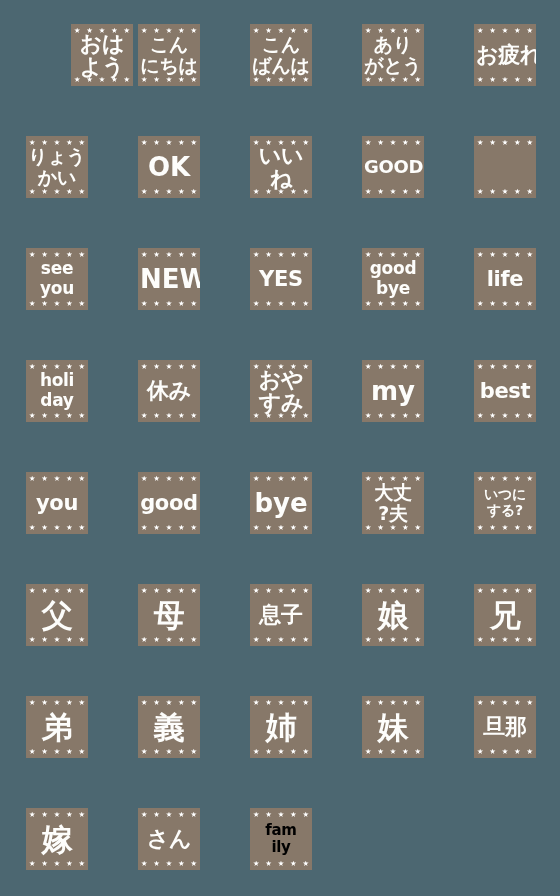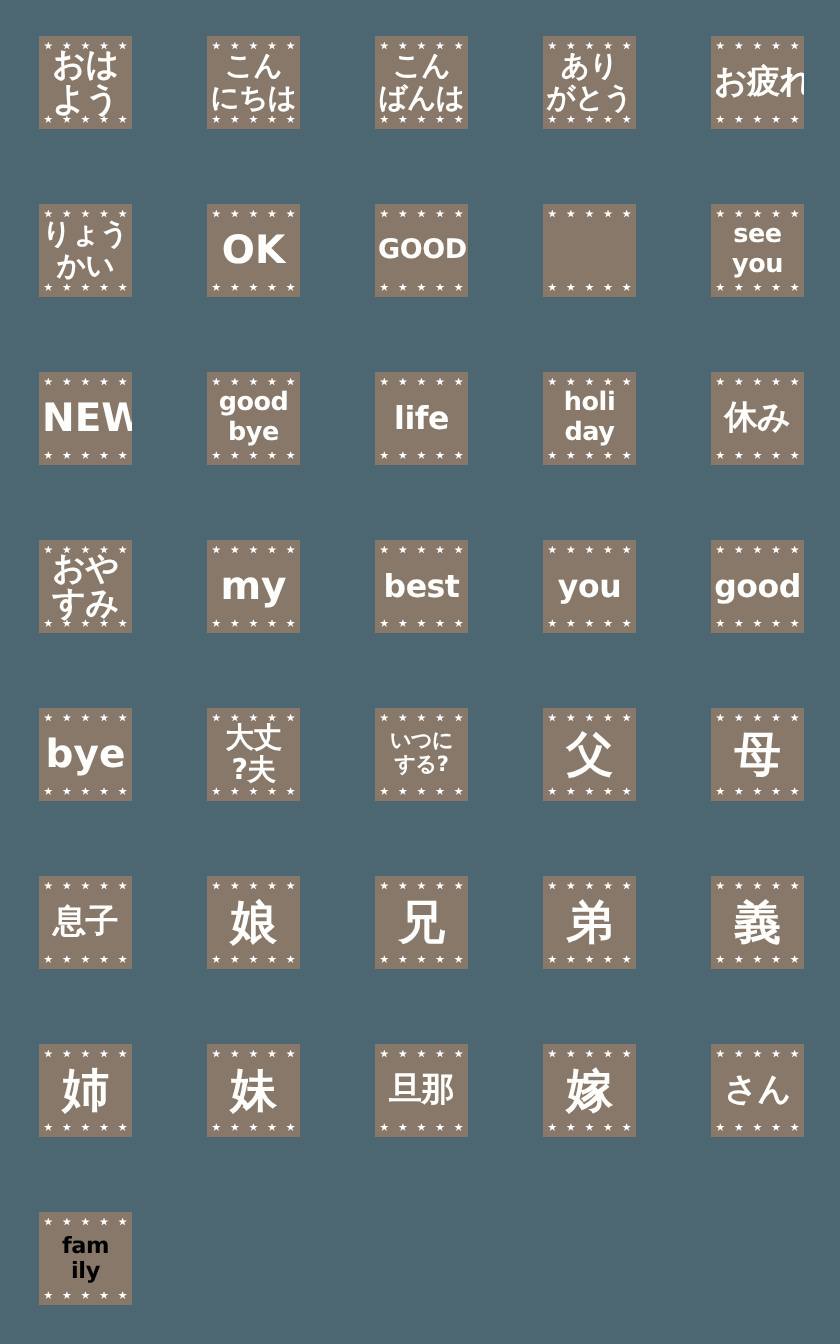--- a/index.html
+++ b/index.html
@@ -85,21 +85,21 @@
   .sz-en-big { font-size: 26px; line-height: 1.0; letter-spacing: 0px; }
   .sz-en-mid { font-size: 21px; line-height: 1.0; }
   .sz-en-2l { font-size: 17px; line-height: 1.15; }
   .sz-en-2ls { font-size: 15px; line-height: 1.15; }
   .sz-en-small { font-size: 18px; line-height: 1.05; }
 </style>
 </head>
 <body>
 
 <div id="emoji-grid">
-    <div class="tile" style="background: rgb(135, 120, 105);">
+    <div class="tile" style="background: rgb(135, 120, 105); margin-left: 45px;">
       <div class="stars top">
         <span class="star" style="background: rgb(255, 255, 255);"></span>
         <span class="star" style="background: rgb(255, 255, 255);"></span>
         <span class="star" style="background: rgb(255, 255, 255);"></span>
         <span class="star" style="background: rgb(255, 255, 255);"></span>
         <span class="star" style="background: rgb(255, 255, 255);"></span>
       </div>
       <div class="stars bottom">
         <span class="star" style="background: rgb(255, 255, 255);"></span>
         <span class="star" style="background: rgb(255, 255, 255);"></span>
@@ -224,20 +224,38 @@
         <span class="star" style="background: rgb(255, 255, 255);"></span>
         <span class="star" style="background: rgb(255, 255, 255);"></span>
       </div>
       <div class="stars bottom">
         <span class="star" style="background: rgb(255, 255, 255);"></span>
         <span class="star" style="background: rgb(255, 255, 255);"></span>
         <span class="star" style="background: rgb(255, 255, 255);"></span>
         <span class="star" style="background: rgb(255, 255, 255);"></span>
         <span class="star" style="background: rgb(255, 255, 255);"></span>
       </div>
+      <div class="tile-text sz-jp2" style="color: rgb(253, 253, 251);">いい
+ね</div>
+    </div>
+    <div class="tile" style="background: rgb(135, 120, 105);">
+      <div class="stars top">
+        <span class="star" style="background: rgb(255, 255, 255);"></span>
+        <span class="star" style="background: rgb(255, 255, 255);"></span>
+        <span class="star" style="background: rgb(255, 255, 255);"></span>
+        <span class="star" style="background: rgb(255, 255, 255);"></span>
+        <span class="star" style="background: rgb(255, 255, 255);"></span>
+      </div>
+      <div class="stars bottom">
+        <span class="star" style="background: rgb(255, 255, 255);"></span>
+        <span class="star" style="background: rgb(255, 255, 255);"></span>
+        <span class="star" style="background: rgb(255, 255, 255);"></span>
+        <span class="star" style="background: rgb(255, 255, 255);"></span>
+        <span class="star" style="background: rgb(255, 255, 255);"></span>
+      </div>
       <div class="tile-text sz-en-small" style="color: rgb(253, 253, 251);">GOOD!</div>
     </div>
     <div class="tile" style="background: rgb(135, 120, 105);">
       <div class="stars top">
         <span class="star" style="background: rgb(255, 255, 255);"></span>
         <span class="star" style="background: rgb(255, 255, 255);"></span>
         <span class="star" style="background: rgb(255, 255, 255);"></span>
         <span class="star" style="background: rgb(255, 255, 255);"></span>
         <span class="star" style="background: rgb(255, 255, 255);"></span>
       </div>
@@ -276,20 +294,37 @@
         <span class="star" style="background: rgb(255, 255, 255);"></span>
       </div>
       <div class="stars bottom">
         <span class="star" style="background: rgb(255, 255, 255);"></span>
         <span class="star" style="background: rgb(255, 255, 255);"></span>
         <span class="star" style="background: rgb(255, 255, 255);"></span>
         <span class="star" style="background: rgb(255, 255, 255);"></span>
         <span class="star" style="background: rgb(255, 255, 255);"></span>
       </div>
       <div class="tile-text sz-en-big" style="color: rgb(253, 253, 251);">NEW</div>
+    </div>
+    <div class="tile" style="background: rgb(135, 120, 105);">
+      <div class="stars top">
+        <span class="star" style="background: rgb(255, 255, 255);"></span>
+        <span class="star" style="background: rgb(255, 255, 255);"></span>
+        <span class="star" style="background: rgb(255, 255, 255);"></span>
+        <span class="star" style="background: rgb(255, 255, 255);"></span>
+        <span class="star" style="background: rgb(255, 255, 255);"></span>
+      </div>
+      <div class="stars bottom">
+        <span class="star" style="background: rgb(255, 255, 255);"></span>
+        <span class="star" style="background: rgb(255, 255, 255);"></span>
+        <span class="star" style="background: rgb(255, 255, 255);"></span>
+        <span class="star" style="background: rgb(255, 255, 255);"></span>
+        <span class="star" style="background: rgb(255, 255, 255);"></span>
+      </div>
+      <div class="tile-text sz-en-mid" style="color: rgb(253, 253, 251);">YES</div>
     </div>
     <div class="tile" style="background: rgb(135, 120, 105);">
       <div class="stars top">
         <span class="star" style="background: rgb(255, 255, 255);"></span>
         <span class="star" style="background: rgb(255, 255, 255);"></span>
         <span class="star" style="background: rgb(255, 255, 255);"></span>
         <span class="star" style="background: rgb(255, 255, 255);"></span>
         <span class="star" style="background: rgb(255, 255, 255);"></span>
       </div>
       <div class="stars bottom">

